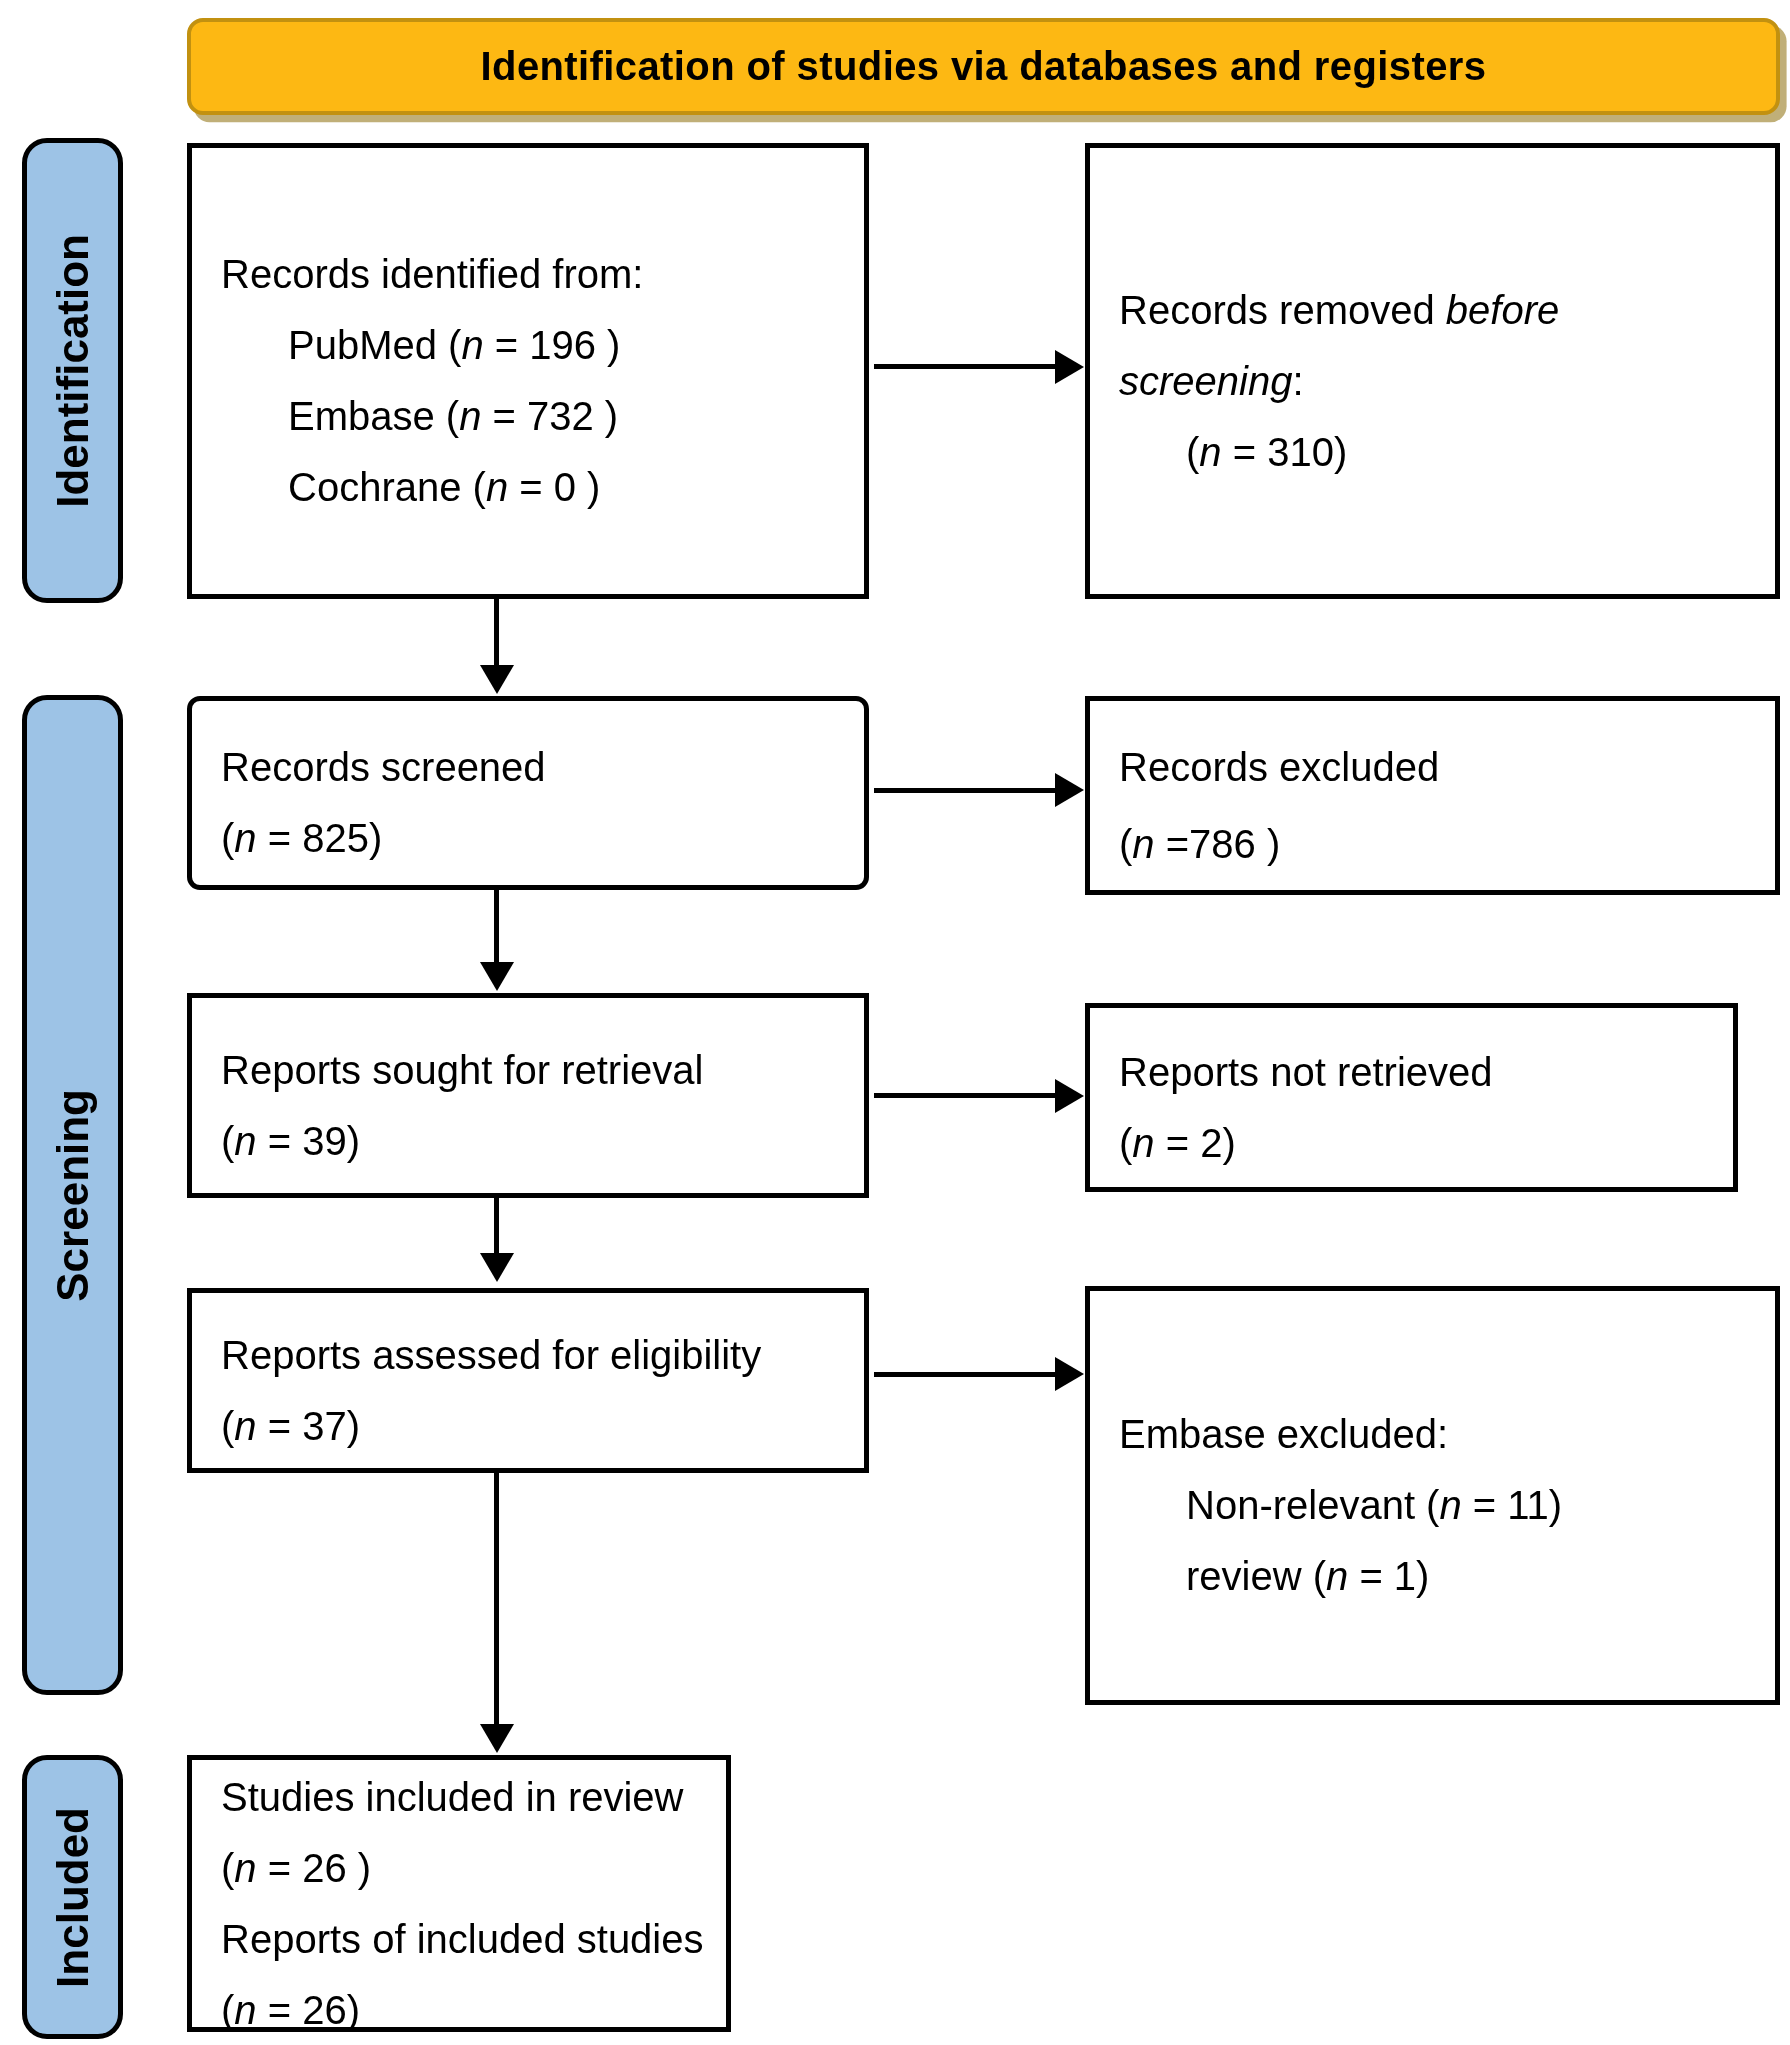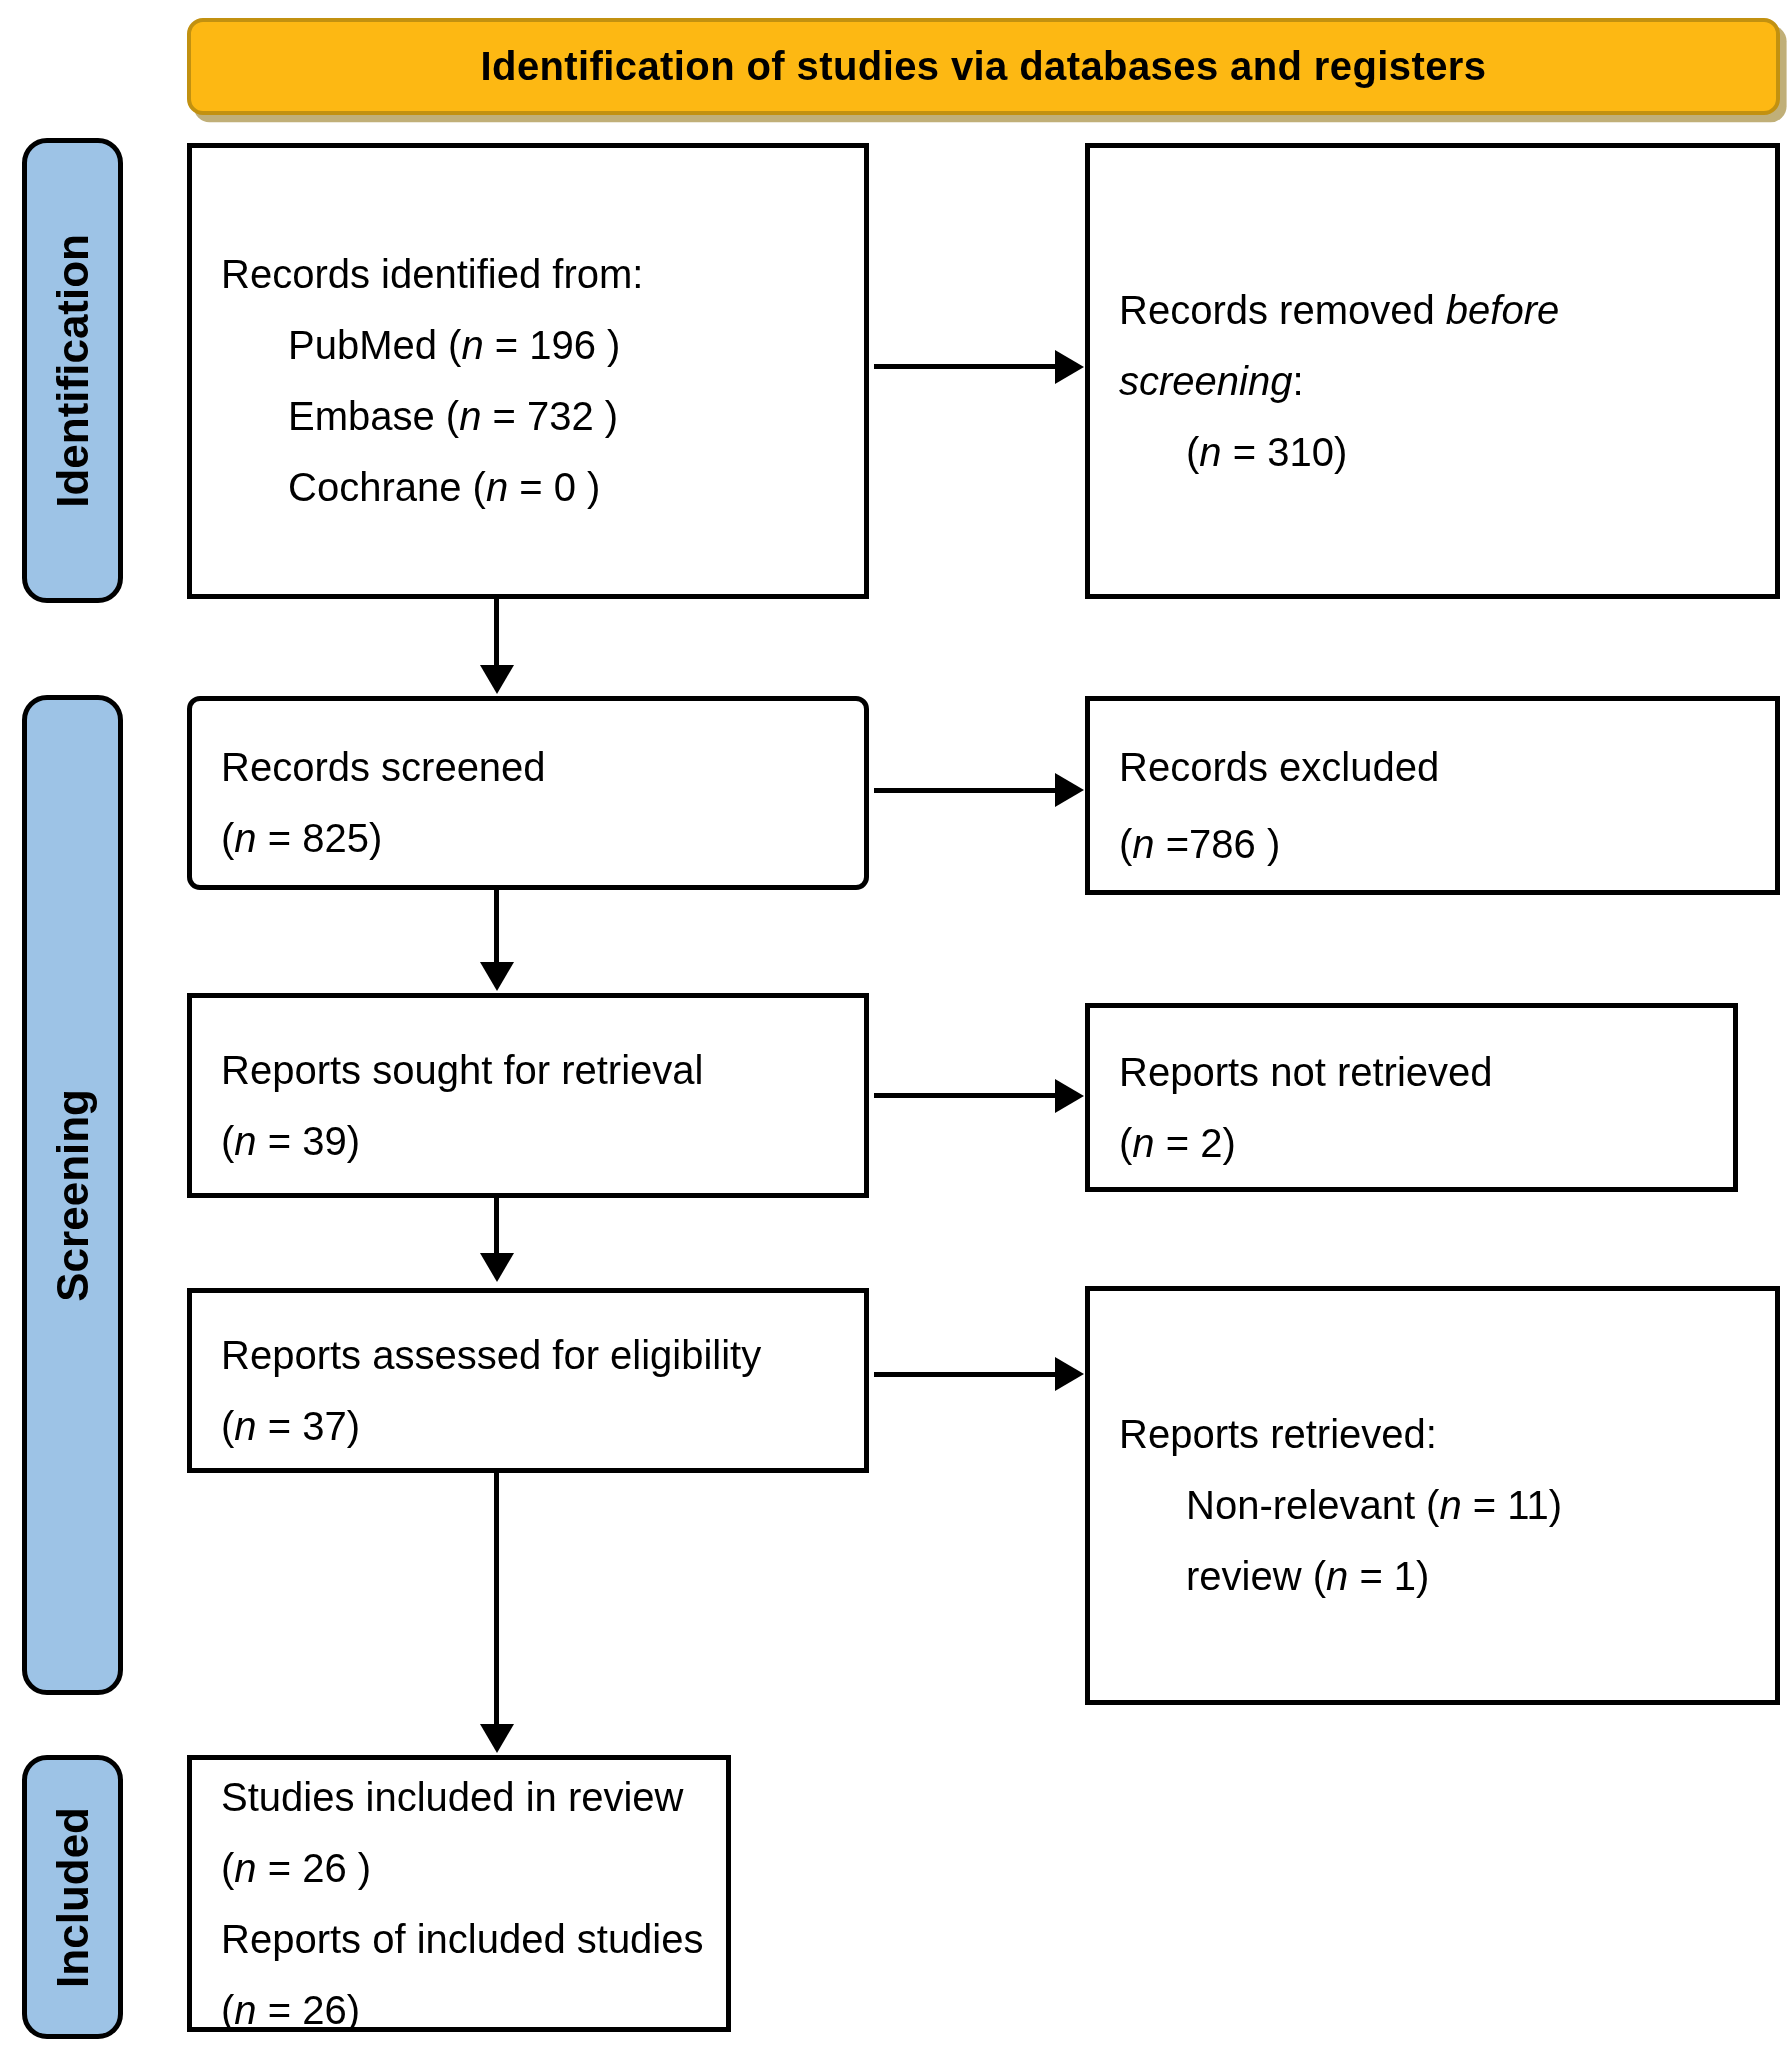--- a/index.html
+++ b/index.html
@@ -123,21 +123,21 @@
     </div>
   <div class="box box-reports-not-retrieved" style="border-color: rgb(0, 0, 0);">
       <div class="line"><span>Reports not retrieved</span></div>
       <div class="line"><span>(</span><span class="it">n</span><span> = 2)</span></div>
     </div>
   <div class="box box-reports-assessed" style="border-color: rgb(0, 0, 0);">
       <div class="line"><span>Reports assessed for eligibility</span></div>
       <div class="line"><span>(</span><span class="it">n</span><span> = 37)</span></div>
     </div>
   <div class="box box-reports-excluded" style="border-color: rgb(0, 0, 0);">
-      <div class="line"><span>Reports retrieved:</span></div>
+      <div class="line"><span>Embase excluded:</span></div>
       <div class="line ind"><span>Non-relevant (</span><span class="it">n</span><span> = 11)</span></div>
       <div class="line ind"><span>review (</span><span class="it">n</span><span> = 1)</span></div>
     </div>
   <div class="box box-studies-included" style="border-color: rgb(0, 0, 0);">
       <div class="line"><span>Studies included in review</span></div>
       <div class="line"><span>(</span><span class="it">n</span><span> = 26 )</span></div>
       <div class="line"><span>Reports of included studies</span></div>
       <div class="line"><span>(</span><span class="it">n</span><span> = 26)</span></div>
     </div>
 

